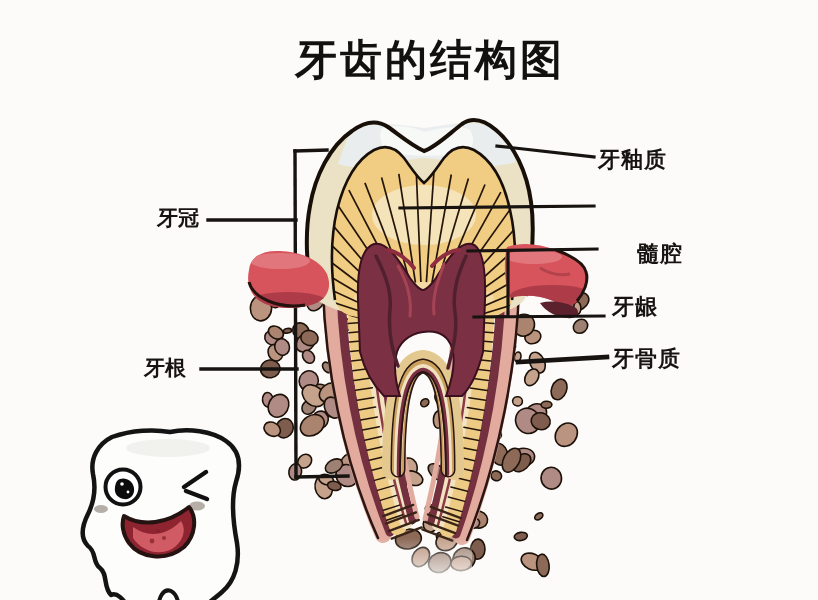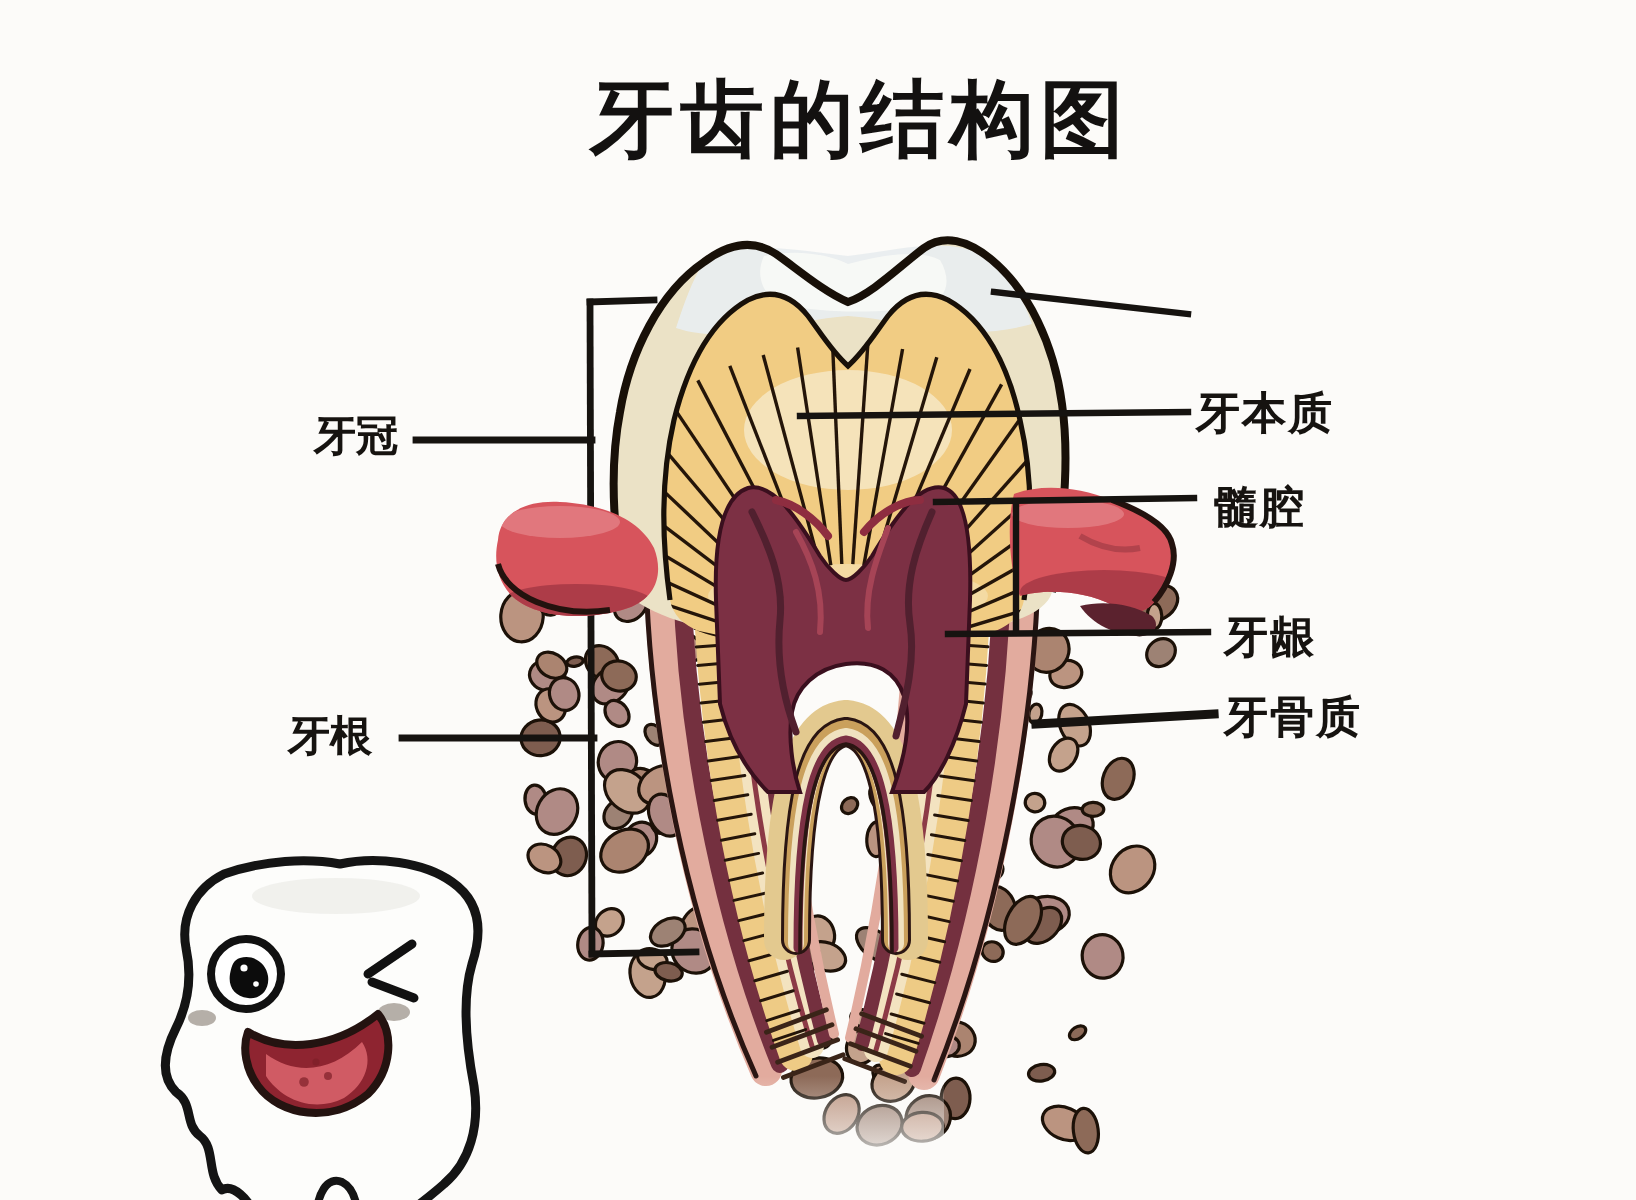--- a/index.html
+++ b/index.html
@@ -344,17 +344,17 @@
       <path fill="#d05b64" d="M 133,527 C 148,538 166,536 181,521 C 187,530 183,542 172,549 C 156,557 140,549 133,538 Z"></path>
       <circle cx="152" cy="541" r="2.4" fill="#7e1f28" opacity="0.7"></circle>
       <circle cx="164" cy="538" r="2" fill="#7e1f28" opacity="0.7"></circle>
       <circle cx="158" cy="531" r="1.8" fill="#7e1f28" opacity="0.7"></circle>
     </g>
   </svg>
 
   <div class="title">牙齿的结构图</div>
   <div class="lbl lbl-left" style="left:157px;top:204px;">牙冠</div>
   <div class="lbl lbl-left" style="left:144px;top:354px;">牙根</div>
-  <div class="lbl lbl-right" style="left:598px;top:192px;">牙本质</div>
-  <div class="lbl lbl-right" style="left:607px;top:239px;">髓腔</div>
-  <div class="lbl lbl-right" style="left:612px;top:304px;">牙龈</div>
+  <div class="lbl lbl-right" style="left:598px;top:145px;">牙釉质</div>
+  <div class="lbl lbl-right" style="left:637px;top:239px;">髓腔</div>
+  <div class="lbl lbl-right" style="left:612px;top:292px;">牙龈</div>
   <div class="lbl lbl-right" style="left:612px;top:344px;text-align:right;">牙骨质</div>
 </div>
 
 </body></html>

